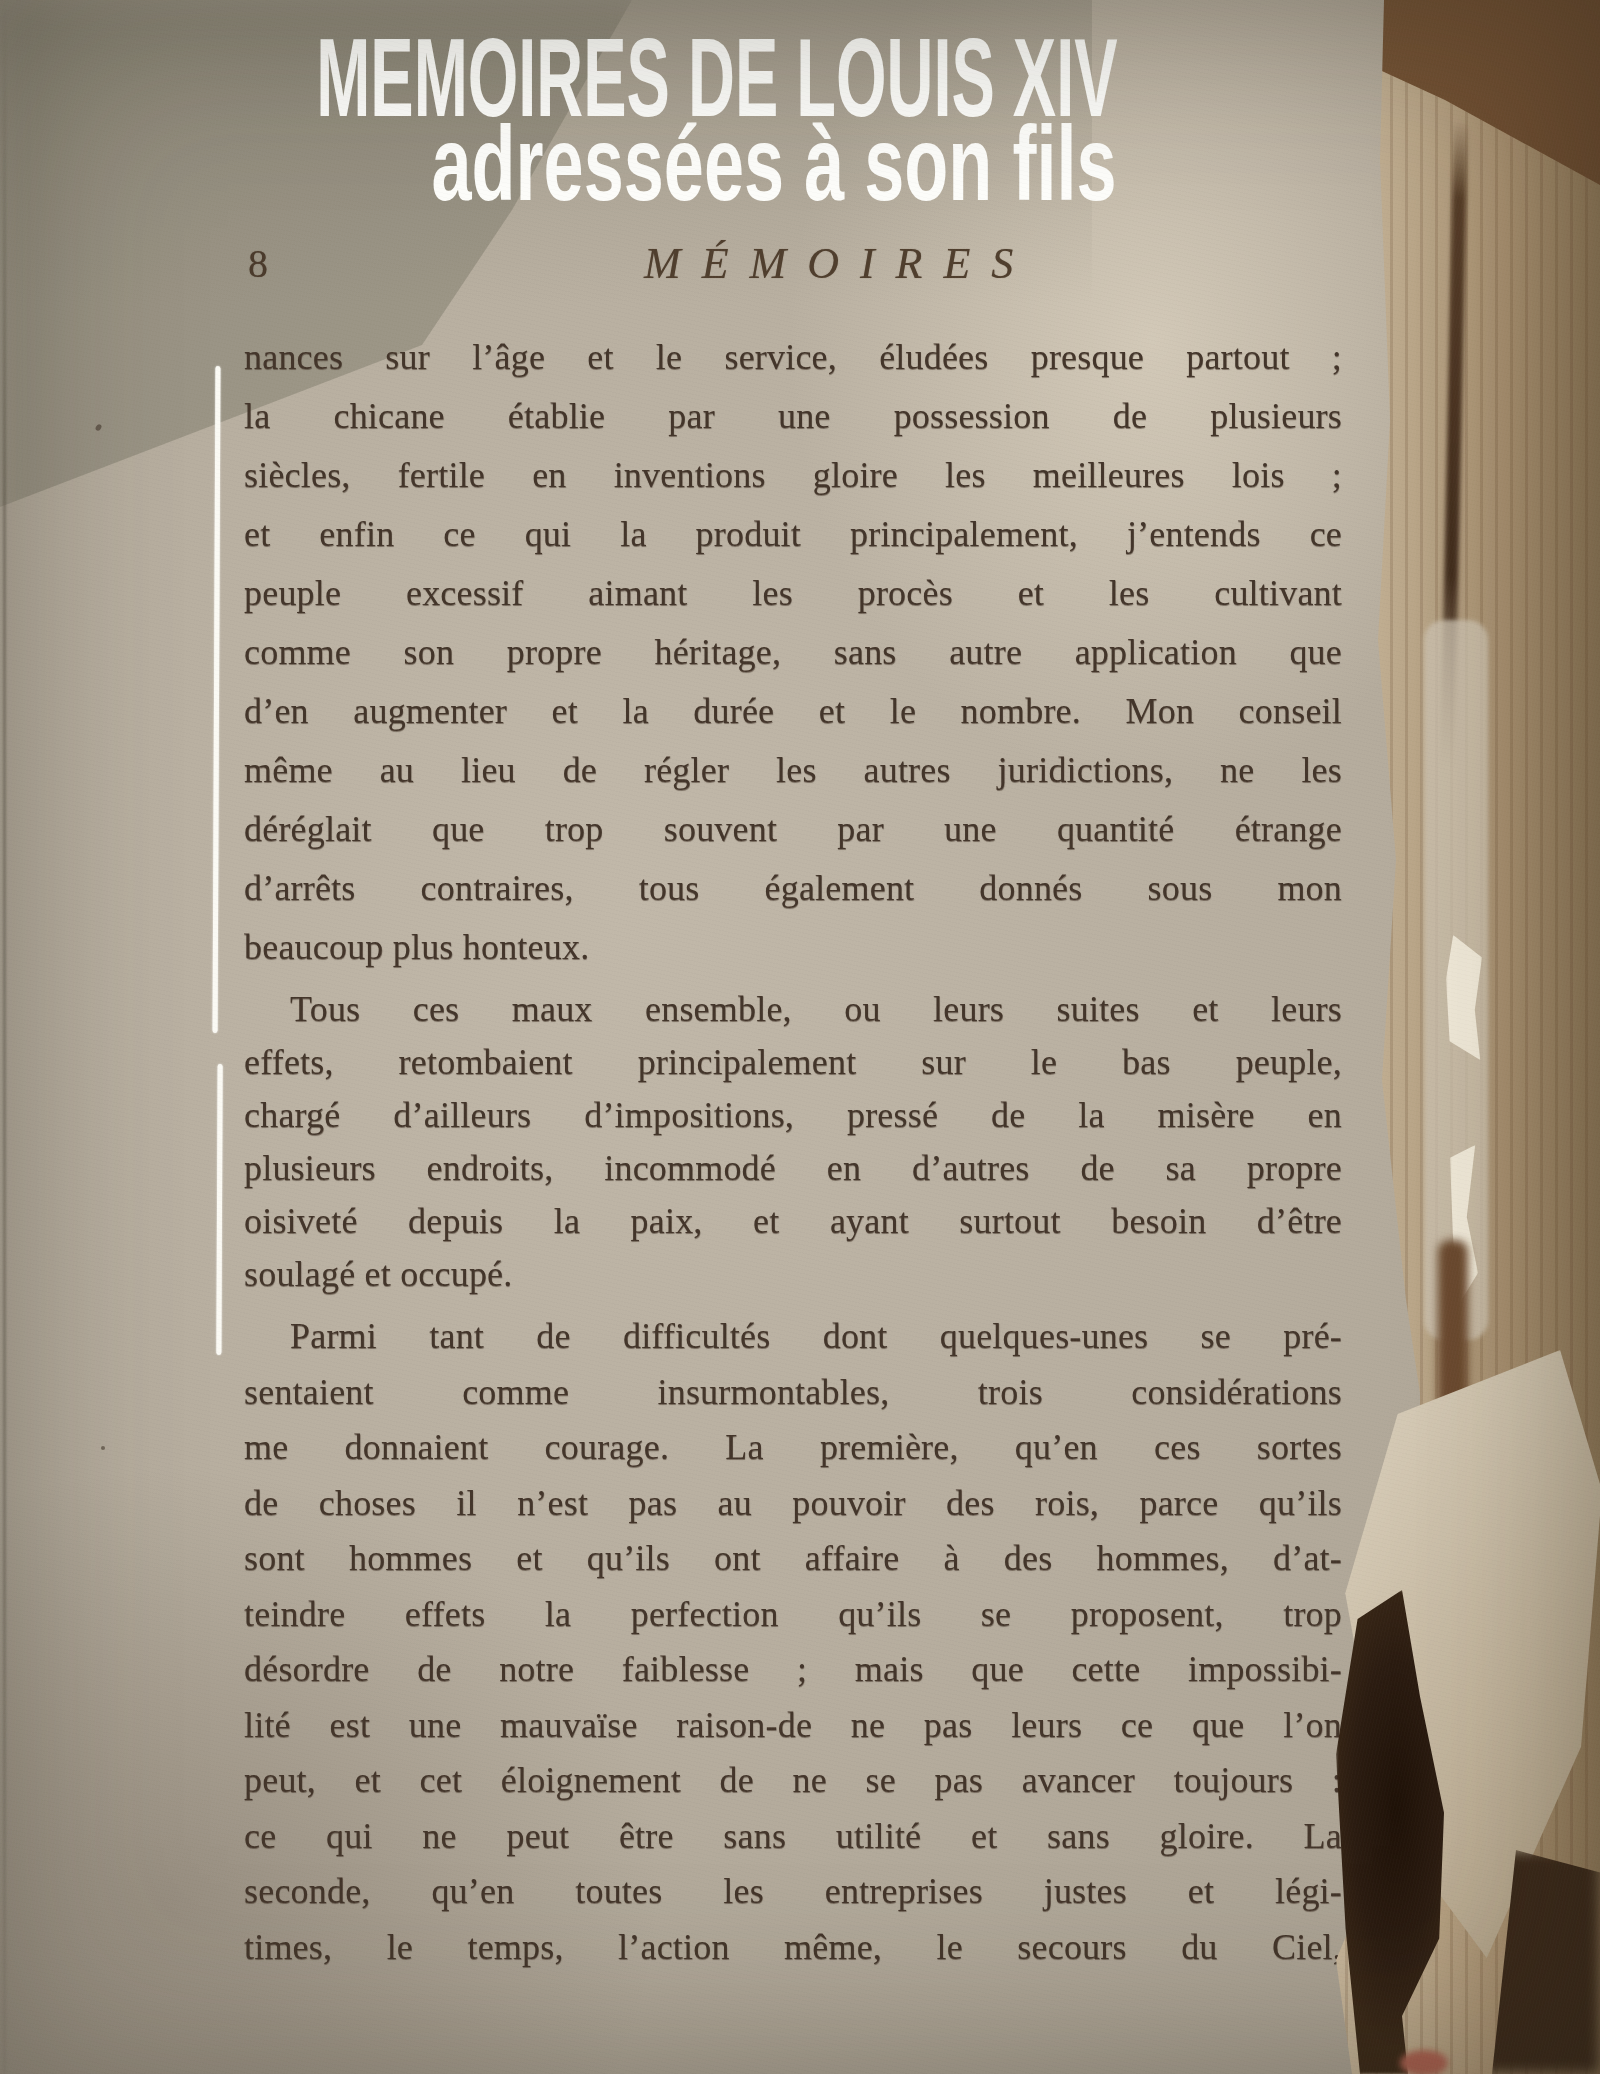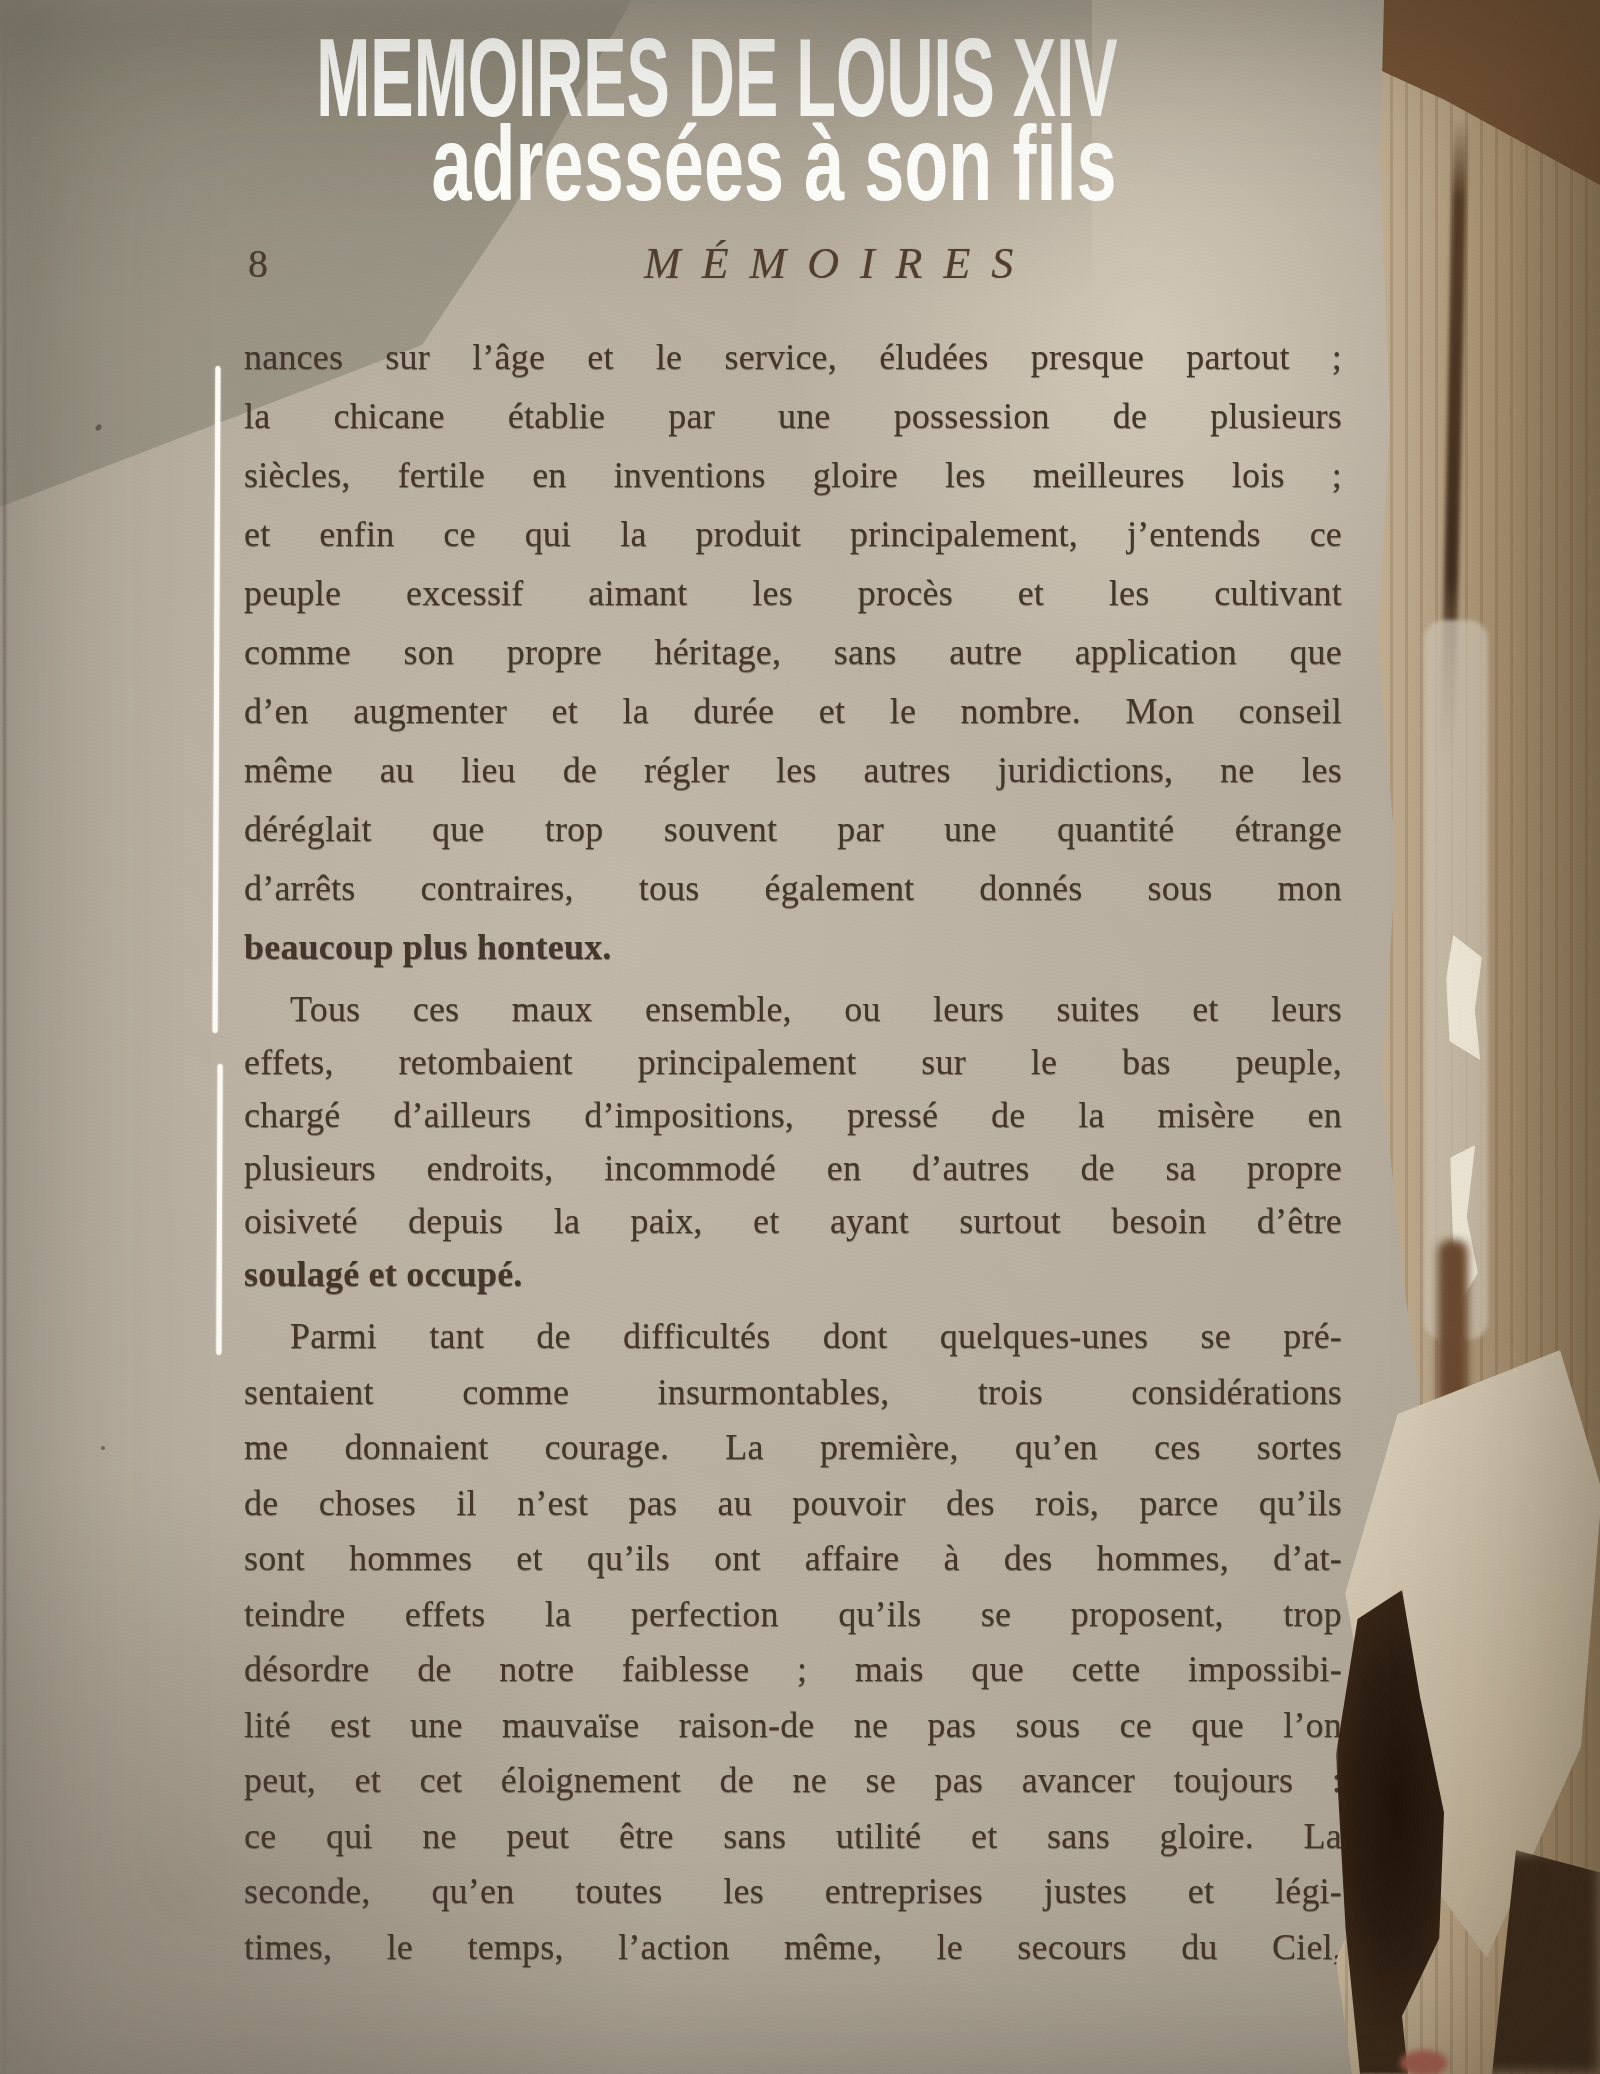--- a/index.html
+++ b/index.html
@@ -65,21 +65,21 @@
 
   
   .page-number{position:absolute;left:256px;top:240px;font-size:40px;color:#4a3a2b;
     text-shadow:0 0 1px rgba(74,58,43,.6);}
   .running-header{position:absolute;left:652px;top:238px;font-size:44px;color:#4f3e2d;
     letter-spacing:21px;text-shadow:0 0 1px rgba(79,62,45,.55);white-space:nowrap;font-style:italic;}
   .text-block{position:absolute;left:252px;top:328px;width:1098px;color:#43352a;
     font-size:36px;letter-spacing:.2px;
     text-shadow:.3px .5px .7px rgba(62,48,36,.55);}
   .tline{text-align:justify;text-align-last:justify;white-space:normal;}
-  .para.short-last .tline:last-child{text-align-last:left;font-weight:bold;}
+  .para.short-last .tline:last-child{text-align-last:left;}
   .para.indent .tline:first-child{text-indent:46px;}
   .para:nth-child(1){line-height:59px;}
   .para:nth-child(2){line-height:53px;margin-top:6px;}
   .para:nth-child(3){line-height:55.5px;margin-top:8px;}
 
   
   .title-line1{position:absolute;top:22px;right:482px;color:#fdfdfa;
     font:bold 112px/1 "Liberation Sans",sans-serif;
     transform:scaleX(.58);transform-origin:100% 0;white-space:nowrap;}
   .title-line2{position:absolute;top:110px;right:483px;color:#fdfdfa;
@@ -141,21 +141,21 @@
           <div class="tline">soulagé et occupé.</div>
         </div>
         <div class="para indent">
           <div class="tline">Parmi tant de difficultés dont quelques-unes se pré-</div>
           <div class="tline">sentaient comme insurmontables, trois considérations</div>
           <div class="tline">me donnaient courage. La première, qu’en ces sortes</div>
           <div class="tline">de choses il n’est pas au pouvoir des rois, parce qu’ils</div>
           <div class="tline">sont hommes et qu’ils ont affaire à des hommes, d’at-</div>
           <div class="tline">teindre effets la perfection qu’ils se proposent, trop</div>
           <div class="tline">désordre de notre faiblesse ; mais que cette impossibi-</div>
-          <div class="tline">lité est une mauvaïse raison-de ne pas sous ce que l’on</div>
+          <div class="tline">lité est une mauvaïse raison-de ne pas leurs ce que l’on</div>
           <div class="tline">peut, et cet éloignement de ne se pas avancer toujours :</div>
           <div class="tline">ce qui ne peut être sans utilité et sans gloire. La</div>
           <div class="tline">seconde, qu’en toutes les entreprises justes et légi-</div>
           <div class="tline">times, le temps, l’action même, le secours du Ciel,</div>
         </div>
       </div>
 
     <div class="speck speck1"></div>
     <div class="speck speck2"></div>
   </div>

